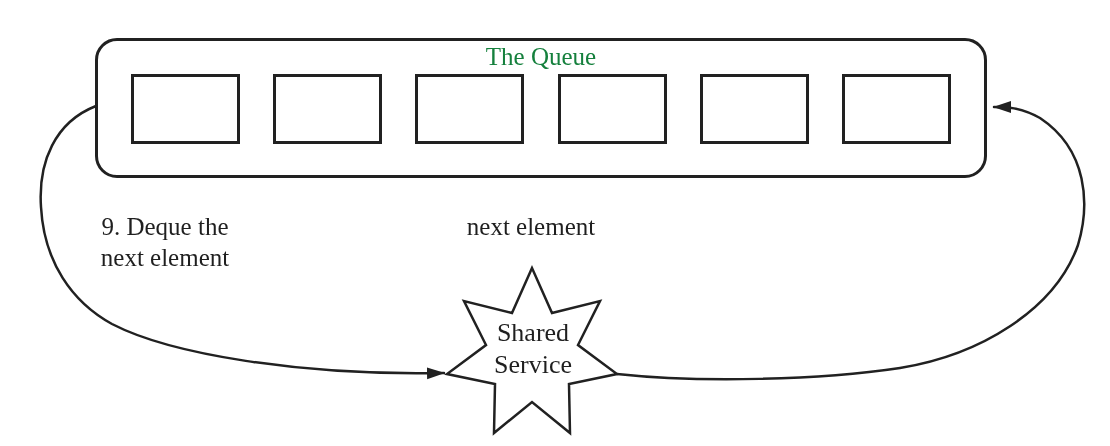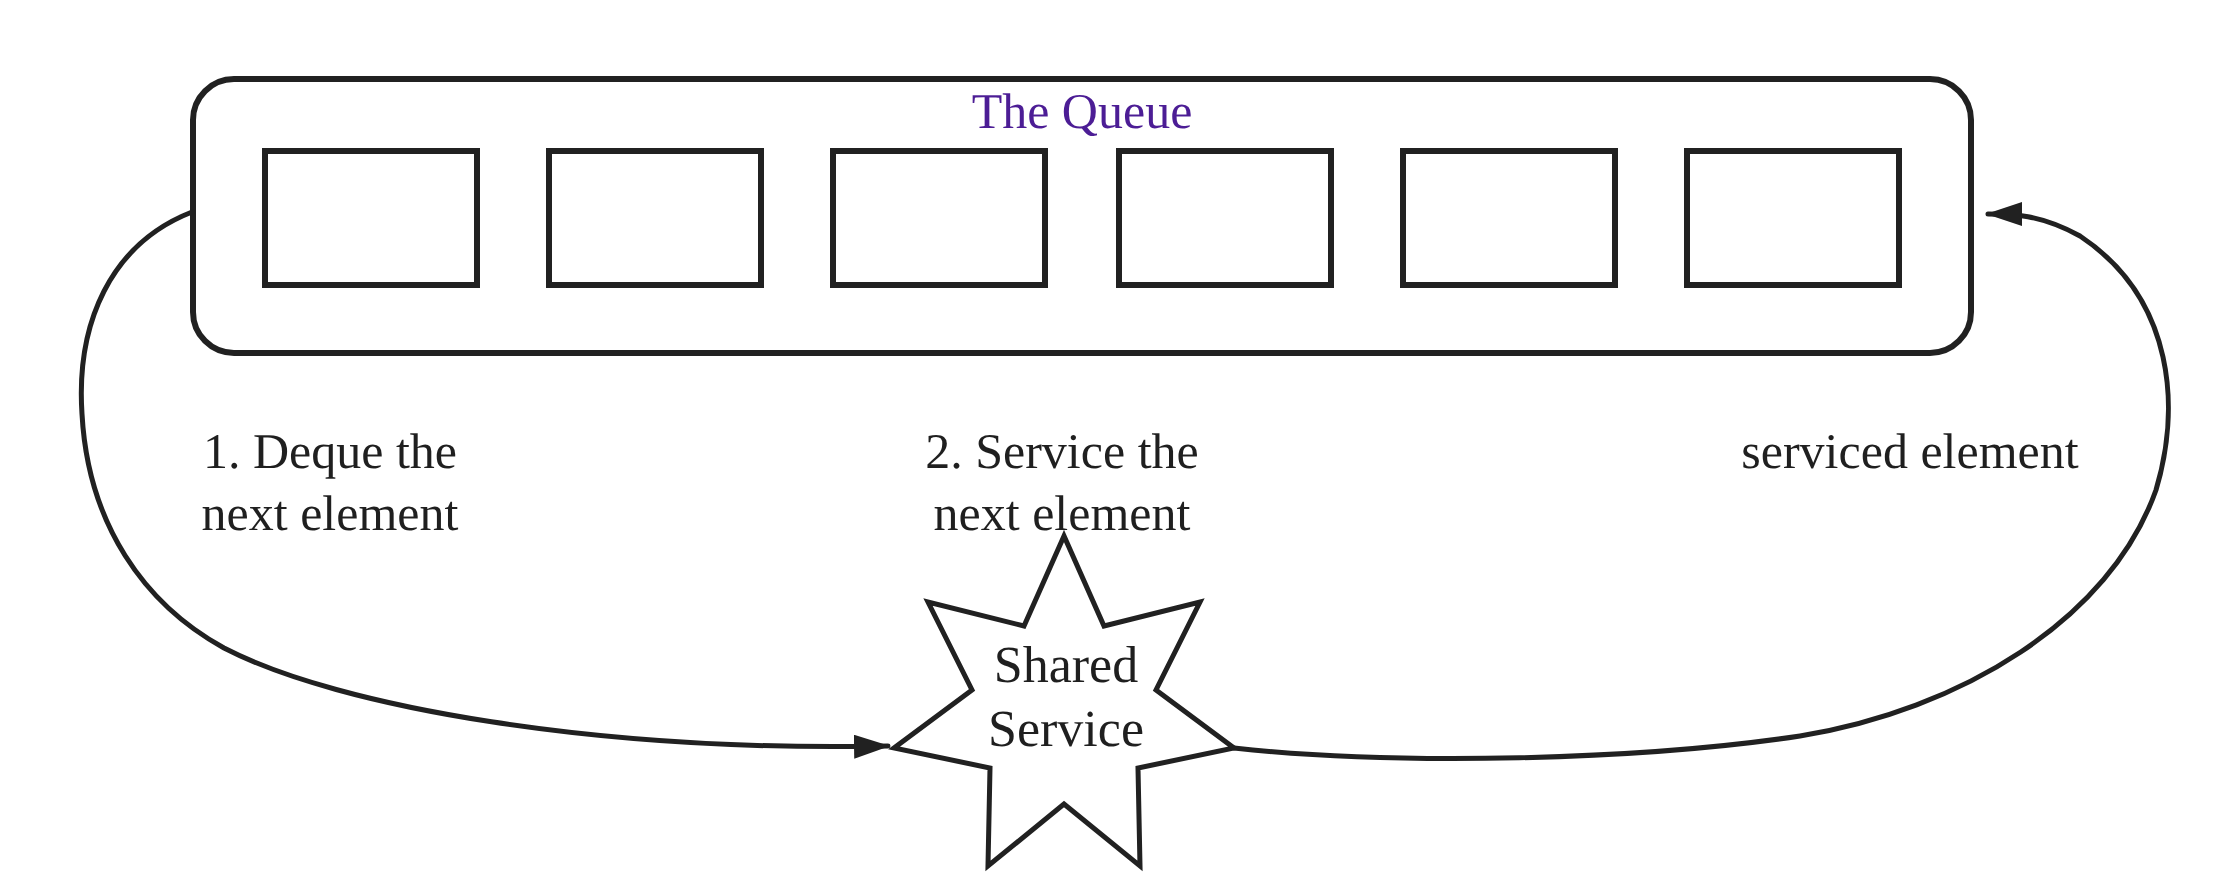--- a/index.html
+++ b/index.html
@@ -26,21 +26,21 @@
     border-radius: 22px;
     box-sizing: border-box;
     background: #ffffff;
   }
   .queue-title {
     text-align: center;
     font-size: 25px;
     line-height: 30px;
     height: 30px;
     margin-top: 1px;
-    color: #4c1d95;
+    color: #15803d;
   }
   .slots {
     display: flex;
     justify-content: space-evenly;
     align-items: flex-start;
     margin-top: 2px;
   }
   .slot {
     width: 109px;
     height: 70px;
@@ -98,31 +98,29 @@
         <div class="slot"></div>
         <div class="slot"></div>
         <div class="slot"></div>
         <div class="slot"></div>
         <div class="slot"></div>
         <div class="slot"></div>
       </div>
   </div>
 
   <div class="step step1">
-    <div>1. Deque the</div>
+    <div>9. Deque the</div>
     <div>next element</div>
   </div>
 
   <div class="step step2">
-    <div>2. Service the</div>
     <div>next element</div>
   </div>
 
   <div class="step step3">
-    <div>serviced element</div>
   </div>
 
   <svg class="overlay" viewBox="0 0 1110 446">
     <defs>
       <marker id="arrowhead" markerUnits="userSpaceOnUse" markerWidth="20" markerHeight="14" refX="17" refY="6" orient="auto">
         <path d="M0,0 L18,6 L0,12 Z" fill="#212121"></path>
       </marker>
     </defs>
 
     <path class="curve" d="M 96 106 C 55 122, 38 162, 41 207 C 44 262, 72 302, 112 324 C 170 354, 300 376, 444 373" marker-end="url(#arrowhead)"></path>

